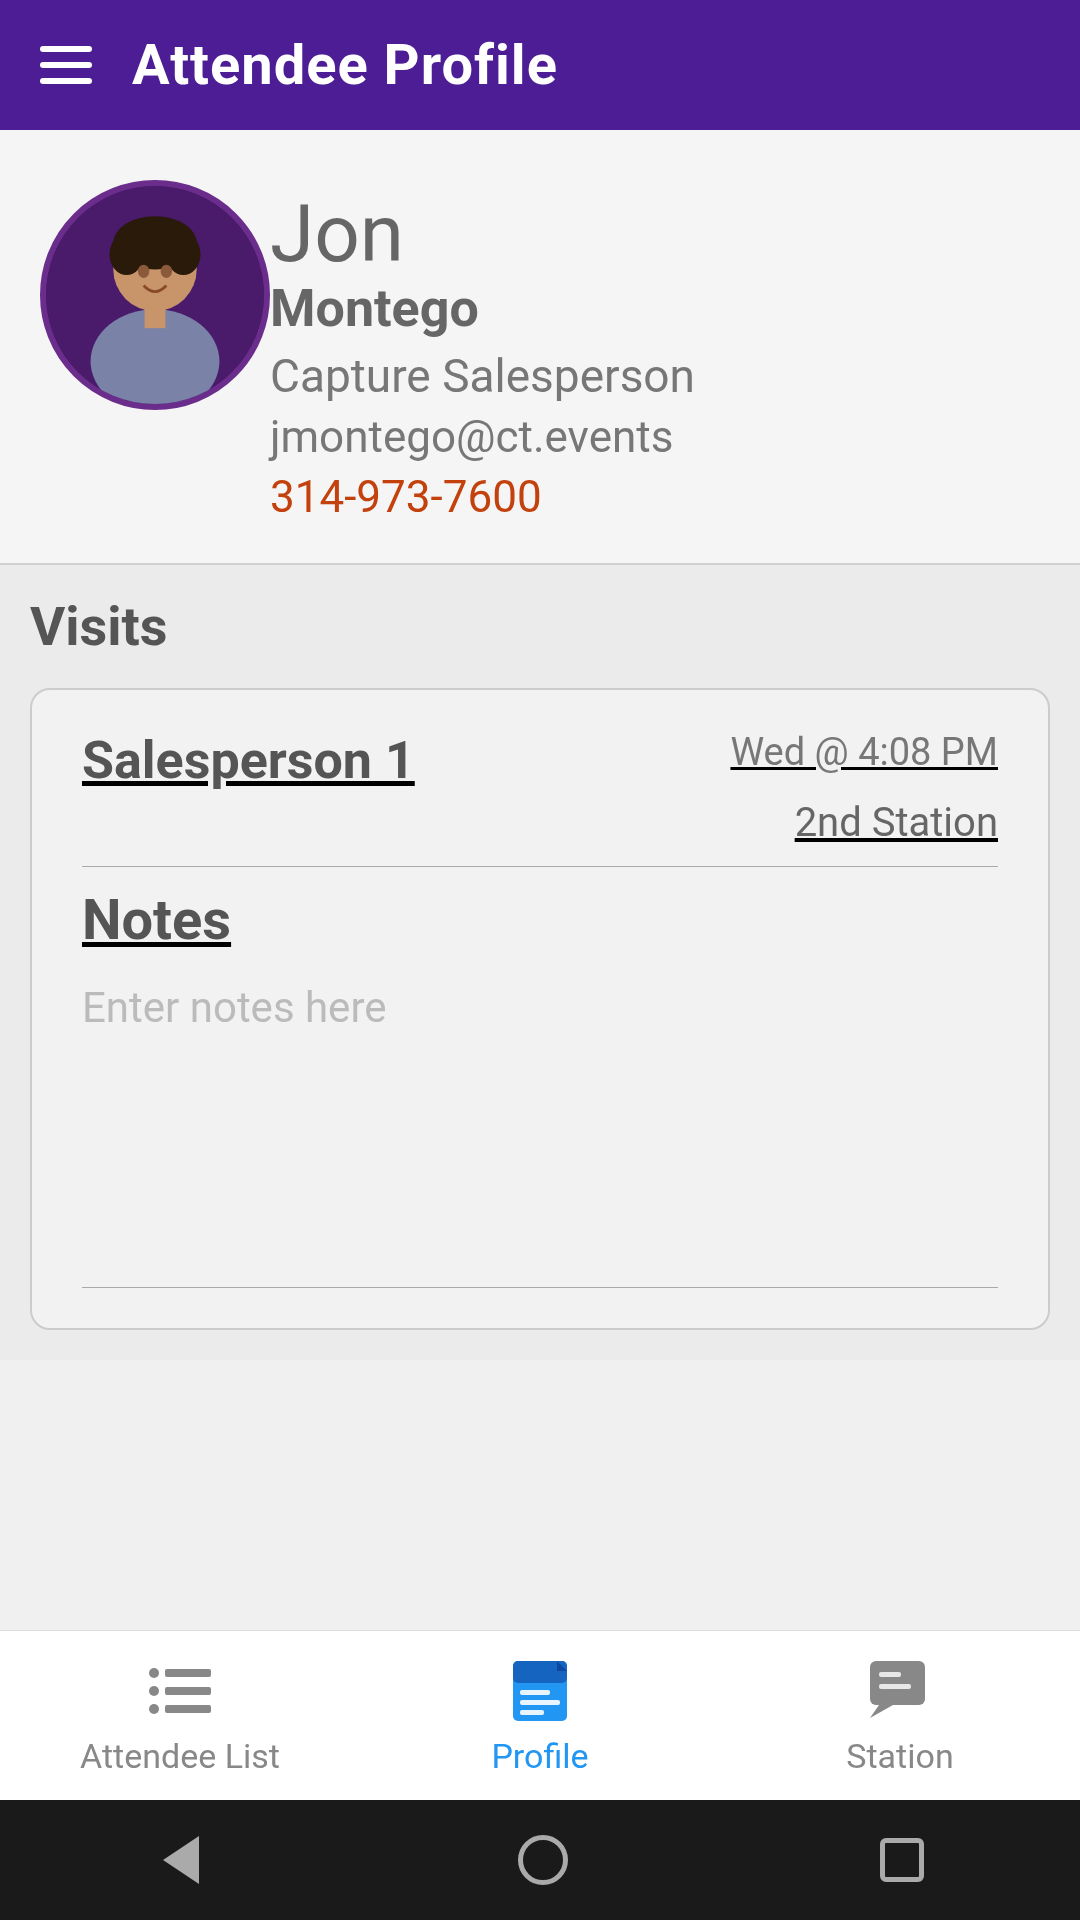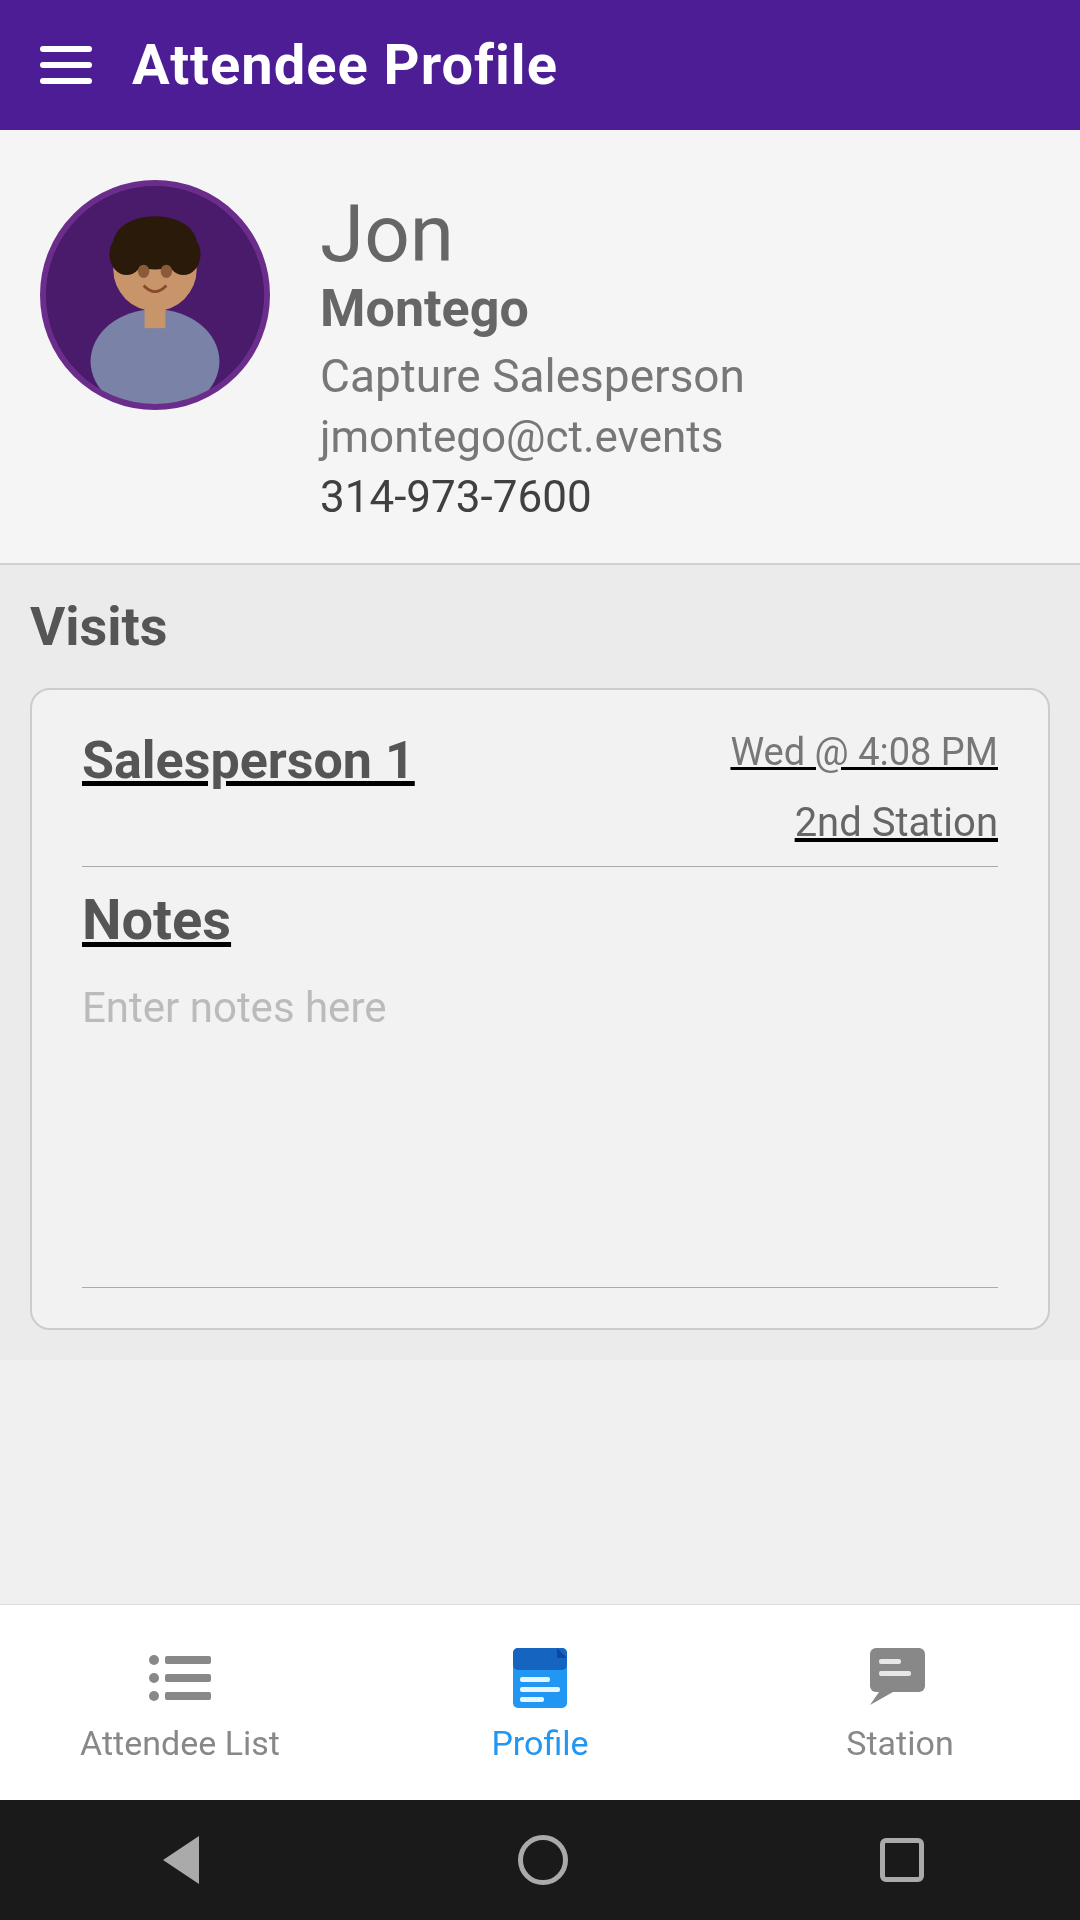--- a/index.html
+++ b/index.html
@@ -49,21 +49,20 @@
       font-weight: 700;
       letter-spacing: 1px;
     }
 
     
     .profile-section {
       background: #f5f5f5;
       padding: 50px 40px 40px 40px;
       display: flex;
       align-items: flex-start;
-      gap: 50px;
       border-bottom: 2px solid #d0d0d0;
     }
 
     .avatar-container {
       flex-shrink: 0;
     }
 
     .avatar {
       width: 230px;
       height: 230px;
@@ -108,21 +107,21 @@
     }
 
     .profile-email {
       font-size: 44px;
       color: #777;
       margin-bottom: 8px;
     }
 
     .profile-phone {
       font-size: 44px;
-      color: #404040;
+      color: #c2410c;
     }
 
     
     .visits-section {
       background: #ebebeb;
       padding: 30px 30px 30px 30px;
       flex: 1;
     }
 
     .visits-title {
@@ -201,21 +200,21 @@
       border-top: 1.5px solid #aaa;
       margin-top: 20px;
     }
 
     
     .bottom-nav {
       position: absolute;
       bottom: 120px;
       left: 0;
       right: 0;
-      height: 196px;
+      height: 170px;
       background: white;
       display: flex;
       align-items: center;
       justify-content: space-around;
       border-top: 1px solid #ddd;
     }
 
     .nav-item {
       display: flex;
       flex-direction: column;

